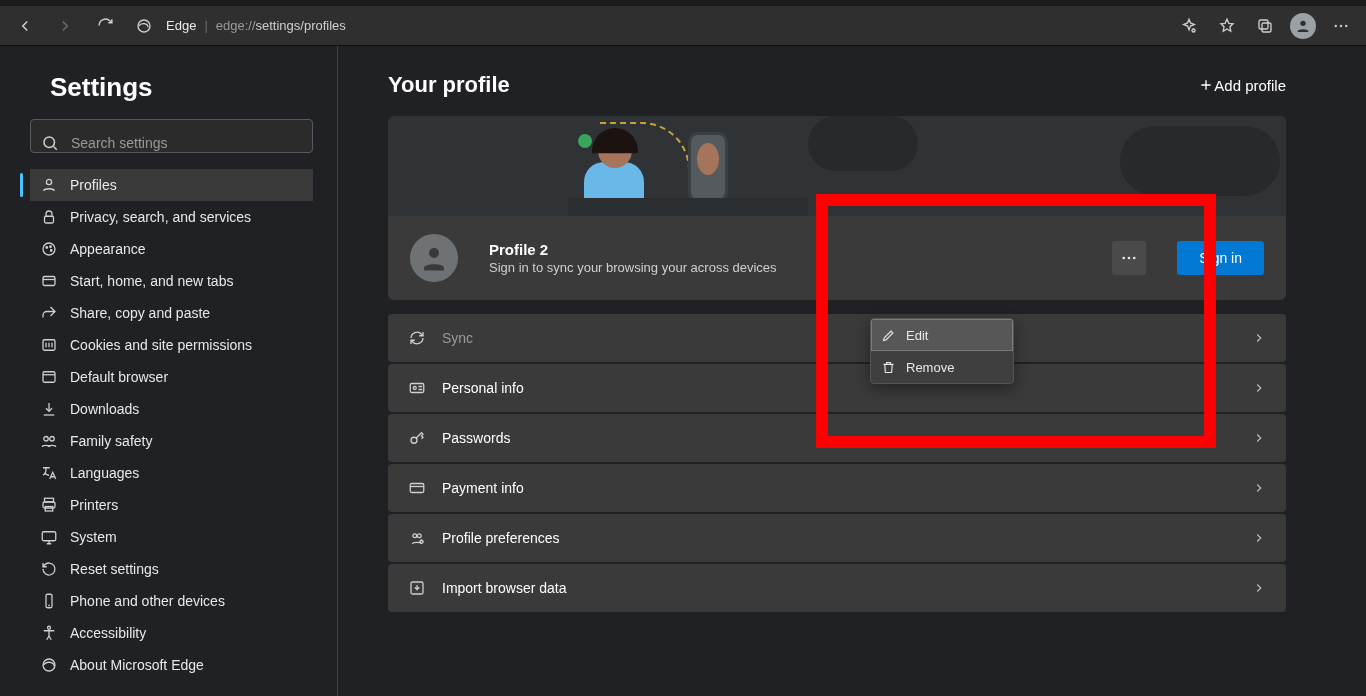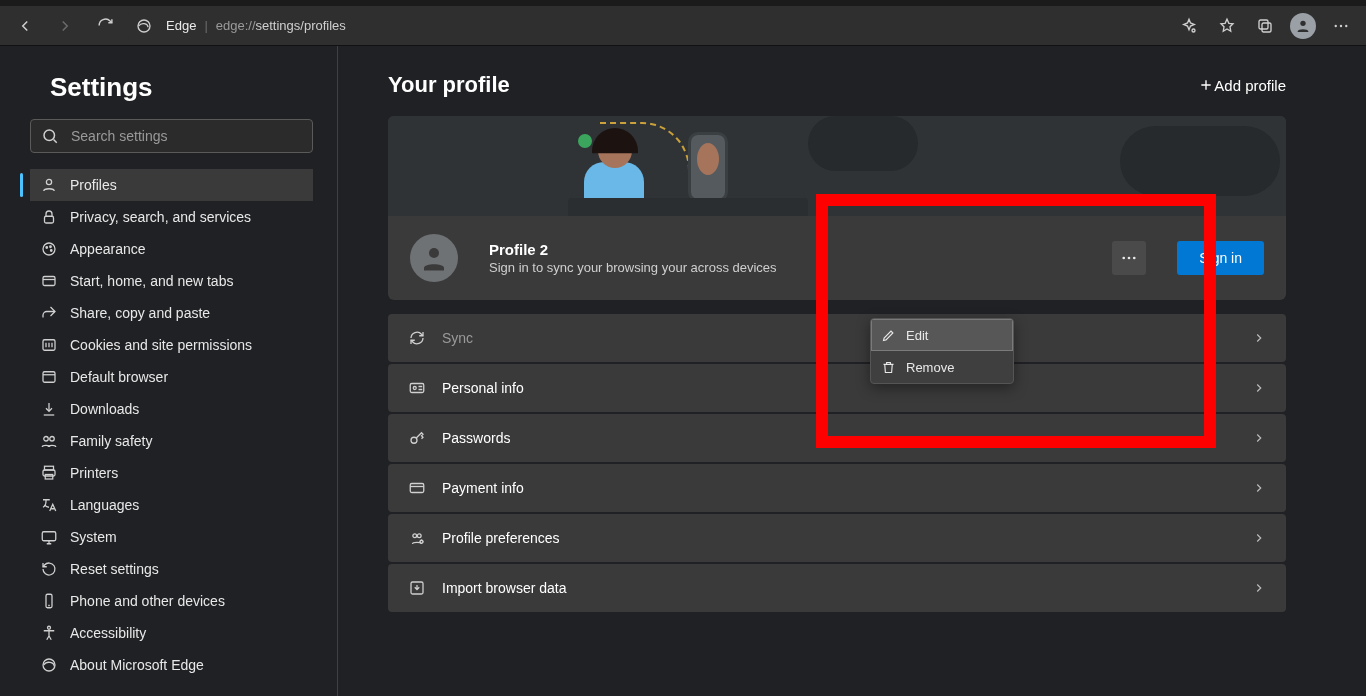--- a/index.html
+++ b/index.html
@@ -31,21 +31,21 @@
   .addr .url .dim{color:#9a9a9a;}
   .tb-right{display:flex;align-items:center;gap:4px;margin-left:8px;}
   .avatar-sm{width:26px;height:26px;border-radius:50%;background:#9aa0a6;display:flex;align-items:center;justify-content:center;}
 
   
   .page{display:flex;height:calc(696px - 46px);}
   .sidebar{width:338px;border-right:1px solid var(--border);padding:18px 24px 18px 30px;}
   .main{flex:1;position:relative;padding:20px 80px 20px 50px;overflow:hidden;}
 
   h1.settings{font-size:26px;font-weight:600;margin:8px 0 16px 20px;}
-  .search{display:flex;align-items:center;gap:10px;height:34px;border:1px solid #5a5a5a;border-radius:4px;padding:16px 10px;background:#2b2b2b;margin-left:0;}
+  .search{display:flex;align-items:flex-end;gap:10px;height:34px;border:1px solid #5a5a5a;border-radius:4px;padding:0 10px;background:#2b2b2b;margin-left:0;}
   .search input{flex:1;background:transparent;border:none;outline:none;color:var(--text);font-size:14px;}
   .search input::placeholder{color:#9a9a9a;}
 
   .nav{margin-top:16px;}
   .nav .item{display:flex;align-items:center;gap:12px;height:32px;padding:0 10px;border-radius:0;color:#e8e8e8;font-size:14px;position:relative;}
   .nav .item.active{background:#3a3a3a;}
   .nav .item.active::before{content:"";position:absolute;left:-10px;top:4px;bottom:4px;width:3px;background:#4cc2ff;border-radius:2px;}
   .ic{width:18px;height:18px;flex:0 0 18px;color:#d0d0d0;}
 
   
@@ -234,33 +234,33 @@
         <div class="item">
           <svg class="ic" viewBox="0 0 24 24" fill="none" stroke="currentColor" stroke-width="1.7">
             <circle cx="8" cy="9" r="3"></circle>
             <circle cx="16" cy="9" r="3"></circle>
             <path d="M3 20c0-3 10-3 10 0M11 20c0-3 10-3 10 0"></path>
           </svg>
           <span>Family safety</span>
         </div>
         <div class="item">
           <svg class="ic" viewBox="0 0 24 24" fill="none" stroke="currentColor" stroke-width="1.7">
+            <path d="M4 5h9M8 5v2c0 4-2 7-4 8"></path>
+            <path d="M6 12c2 2 4 3 6 3"></path>
+            <path d="M13 20l4-9 4 9M14.5 17h5"></path>
+          </svg>
+          <span>Languages</span>
+        </div>
+        <div class="item">
+          <svg class="ic" viewBox="0 0 24 24" fill="none" stroke="currentColor" stroke-width="1.7">
             <rect x="6" y="3" width="12" height="5"></rect>
             <rect x="4" y="8" width="16" height="8" rx="2"></rect>
             <rect x="7" y="14" width="10" height="6"></rect>
           </svg>
           <span>Printers</span>
-        </div>
-        <div class="item">
-          <svg class="ic" viewBox="0 0 24 24" fill="none" stroke="currentColor" stroke-width="1.7">
-            <path d="M4 5h9M8 5v2c0 4-2 7-4 8"></path>
-            <path d="M6 12c2 2 4 3 6 3"></path>
-            <path d="M13 20l4-9 4 9M14.5 17h5"></path>
-          </svg>
-          <span>Languages</span>
         </div>
         <div class="item">
           <svg class="ic" viewBox="0 0 24 24" fill="none" stroke="currentColor" stroke-width="1.7">
             <rect x="3" y="5" width="18" height="12" rx="2"></rect>
             <path d="M9 21h6M12 17v4"></path>
           </svg>
           <span>System</span>
         </div>
         <div class="item">
           <svg class="ic" viewBox="0 0 24 24" fill="none" stroke="currentColor" stroke-width="1.7">

